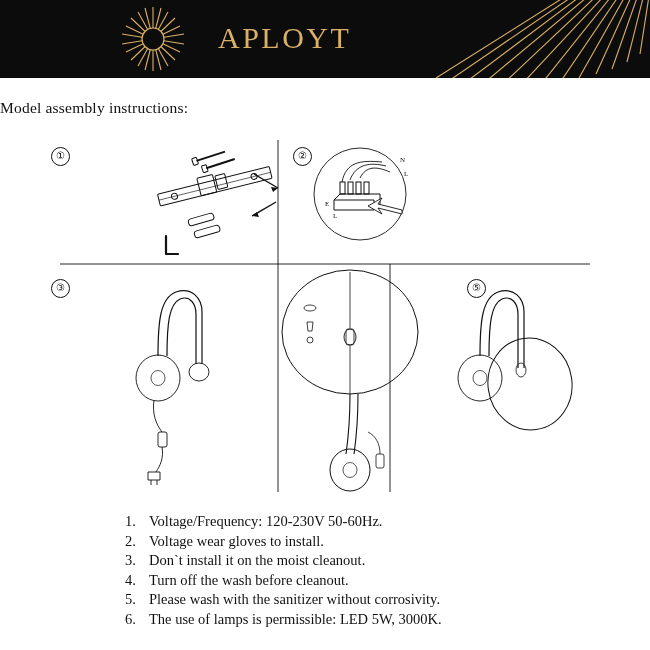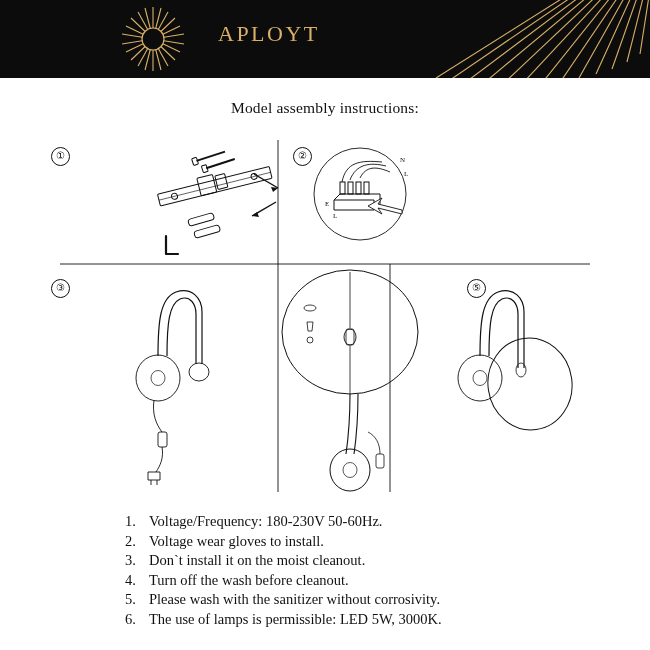--- a/index.html
+++ b/index.html
@@ -29,42 +29,42 @@
     height: 78px;
     background: #0c0c0c;
     overflow: hidden;
   }
   .brand {
     position: absolute;
     left: 218px;
     top: 21px;
     color: #d9b066;
     font-family: "Liberation Serif", serif;
-    font-size: 22px;
+    font-size: 30px;
     letter-spacing: 2.5px;
     font-weight: 400;
   }
   .sunburst-left {
     position: absolute;
     left: 120px;
     top: 6px;
     width: 66px;
     height: 66px;
   }
   .sunburst-right {
     position: absolute;
     left: 408px;
     top: -72px;
     width: 250px;
     height: 160px;
   }
 
   
   .titles {
-    text-align: center;
+    text-align: left;
     margin-top: 18px;
   }
   .title-line {
     font-size: 15.5px;
     color: #111;
     letter-spacing: 0.2px;
     line-height: 1.55;
   }
 
   
@@ -310,21 +310,21 @@
           <ellipse cx="491" cy="238" rx="5" ry="7" stroke-width="0.8"></ellipse>
         </g>
 
       </g>
     </svg>
   </div>
 
   <div class="notes">
     <div class="note-row">
       <span class="note-num">1.</span>
-      <span class="note-text">Voltage/Frequency: 180-230V 50-60Hz.</span>
+      <span class="note-text">Voltage/Frequency: 120-230V 50-60Hz.</span>
     </div>
     <div class="note-row">
       <span class="note-num">2.</span>
       <span class="note-text">Voltage wear gloves to install.</span>
     </div>
     <div class="note-row">
       <span class="note-num">3.</span>
       <span class="note-text">Don`t install it on the moist cleanout.</span>
     </div>
     <div class="note-row">

